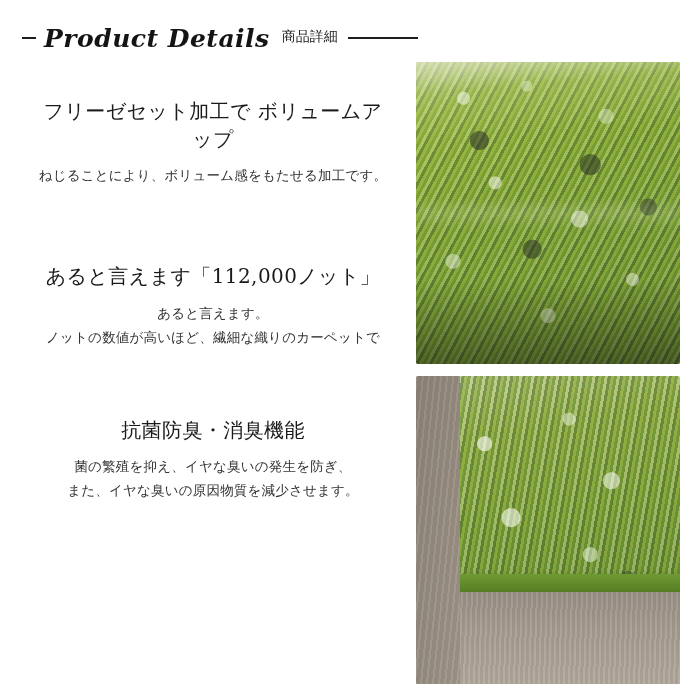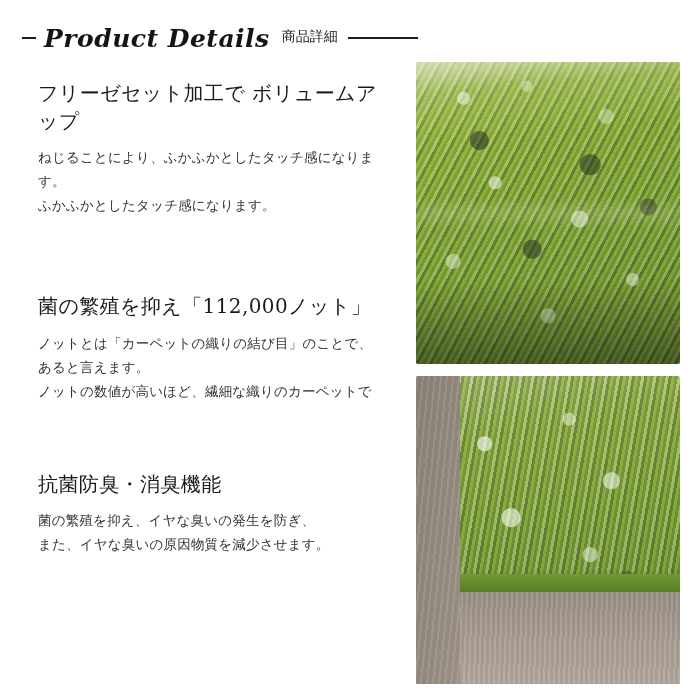--- a/index.html
+++ b/index.html
@@ -63,22 +63,23 @@
     height: 0;
     border-top: 2px solid #1d1d1d;
     margin-left: 10px;
     max-width: 70px;
   }
 
   
   .text-col {
     position: absolute;
     left: 38px;
-    top: 80px;
+    top: 98px;
     width: 350px;
+    text-align: center;
   }
   .block {
     margin-bottom: 34px;
   }
   .block:last-child { margin-bottom: 0; }
 
   .block-title {
     font-family: "DejaVu Serif", serif;
     font-size: 20px;
     line-height: 1.38;
@@ -234,33 +235,31 @@
   </div>
 
   <div class="text-col">
 
     <div class="block">
       <h2 class="block-title">
         <span>フリーゼセット加工で</span>
         <span>ボリュームアップ</span>
       </h2>
       <p class="block-body">
-        <span>ねじることにより、ふかふかとしたタッチ感になります。</span>
-        <span>ふかふかとしたタッチ感になります。</span>
+        <span>ねじることにより、ボリューム感をもたせる加工です。</span>
       </p>
     </div>
 
     <div class="spacer-1"></div>
 
     <div class="block">
       <h2 class="block-title">
-        <span>菌の繁殖を抑え「112,000ノット」</span>
+        <span>あると言えます「112,000ノット」</span>
       </h2>
       <p class="block-body">
-        <span>ノットとは「カーペットの織りの結び目」のことで、</span>
         <span>あると言えます。</span>
         <span>ノットの数値が高いほど、繊細な織りのカーペットで</span>
       </p>
     </div>
 
     <div class="spacer-2"></div>
 
     <div class="block">
       <h2 class="block-title">
         <span>抗菌防臭・消臭機能</span>

